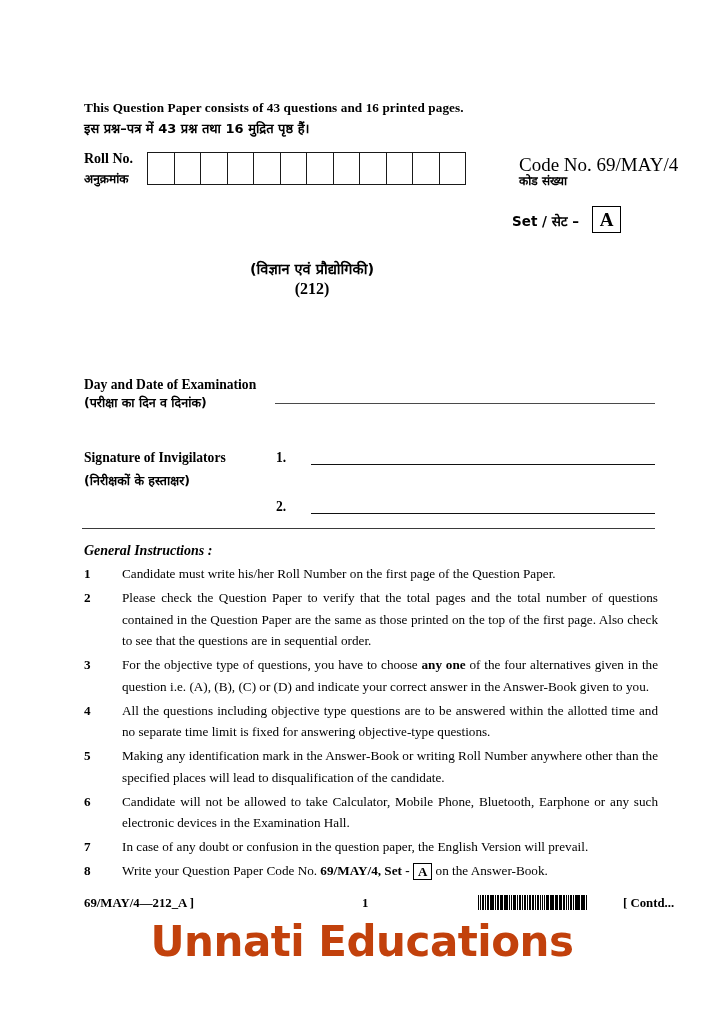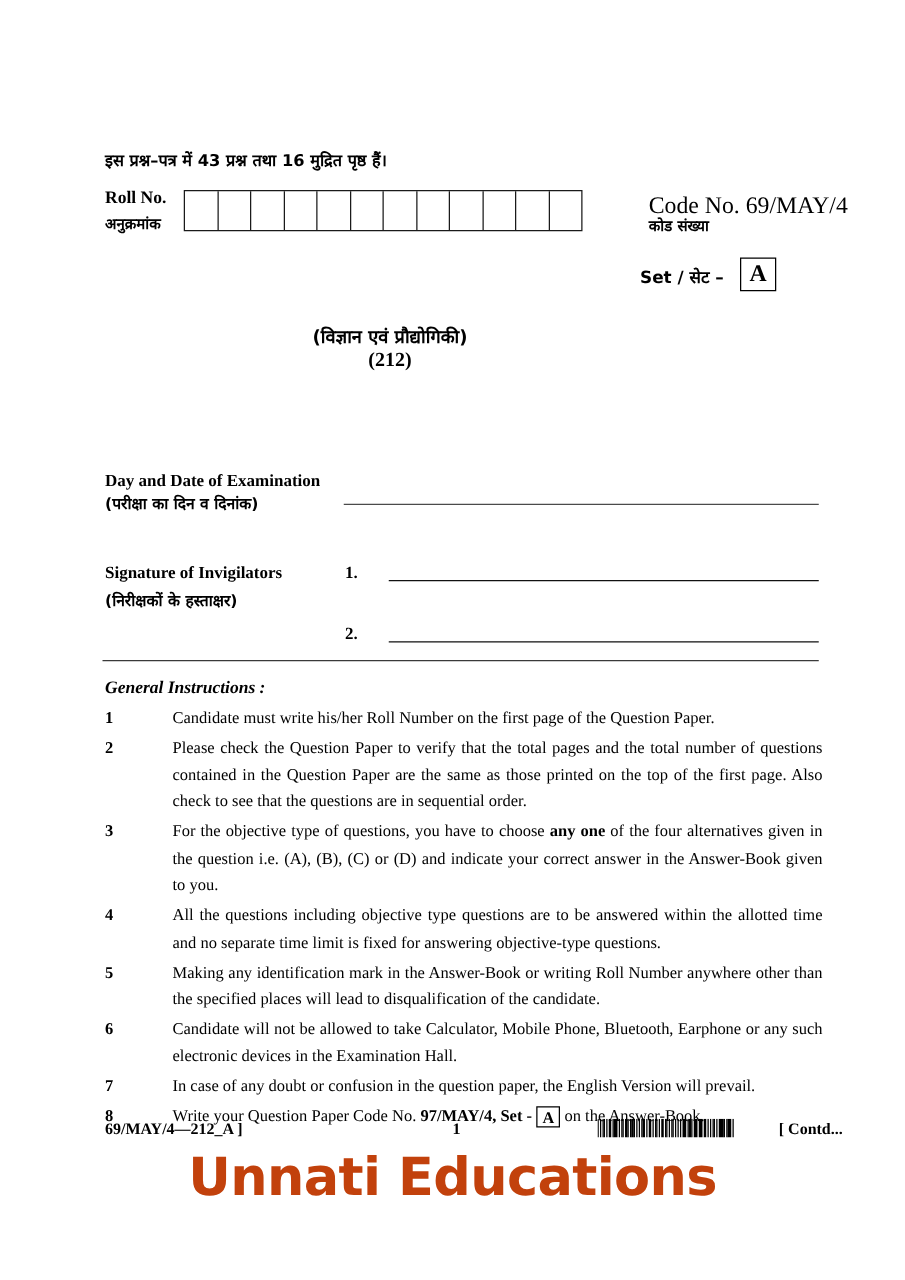--- a/index.html
+++ b/index.html
@@ -268,21 +268,20 @@
     font-weight: bold;
     line-height: 21.5px;
   }
   .ins-text {
     flex: 1 1 auto;
     font-size: 13.2px;
     line-height: 21.5px;
     text-align: justify;
     text-justify: inter-word;
     hyphens: none;
-    margin-left: 16px;
   }
   .ins-text b { font-weight: bold; }
   .inline-box {
     display: inline-block;
     border: 1.3px solid #000;
     padding: 0 4px;
     font-weight: bold;
     line-height: 15px;
     font-size: 13px;
     vertical-align: -1px;
@@ -355,20 +354,21 @@
     letter-spacing: -0.5px;
     line-height: 52px;
     white-space: nowrap;
   }
 </style>
 </head>
 <body>
 
 <div class="page">
 
+  <div class="notice-en">This Question Paper consists of 43 questions and 16 printed pages.</div>
   <div class="notice-hi">इस प्रश्न–पत्र में 43 प्रश्न तथा 16 मुद्रित पृष्ठ हैं।</div>
 
   <div class="rollno-en">Roll No.</div>
   <div class="rollno-hi">अनुक्रमांक</div>
   <div class="roll-grid" id="roll-grid">
       <div class="roll-cell"></div>
       <div class="roll-cell"></div>
       <div class="roll-cell"></div>
       <div class="roll-cell"></div>
       <div class="roll-cell"></div>
@@ -427,21 +427,21 @@
       <div class="ins-row">
         <div class="ins-num">6</div>
         <div class="ins-text">Candidate will not be allowed to take Calculator, Mobile Phone, Bluetooth, Earphone or any such electronic devices in the Examination Hall.</div>
       </div>
       <div class="ins-row">
         <div class="ins-num">7</div>
         <div class="ins-text">In case of any doubt or confusion in the question paper, the English Version will prevail.</div>
       </div>
       <div class="ins-row">
         <div class="ins-num">8</div>
-        <div class="ins-text">Write your Question Paper Code No. <b>97/MAY/4, Set -</b> <span class="inline-box">A</span> on the Answer-Book.</div>
+        <div class="ins-text">Write your Question Paper Code No. <b>69/MAY/4, Set -</b> <span class="inline-box">A</span> on the Answer-Book.</div>
       </div>
     </div>
 
   <div class="foot-left">69/MAY/4—212_A ]</div>
   <div class="foot-page">1</div>
   <div class="barcode" id="barcode">
       <i style="width: 1.44737px; margin-right: 0.723684px;"></i>
       <i style="width: 0.723684px; margin-right: 0.723684px;"></i>
       <i style="width: 0.723684px; margin-right: 0.723684px;"></i>
       <i style="width: 1.44737px; margin-right: 0.723684px;"></i>

